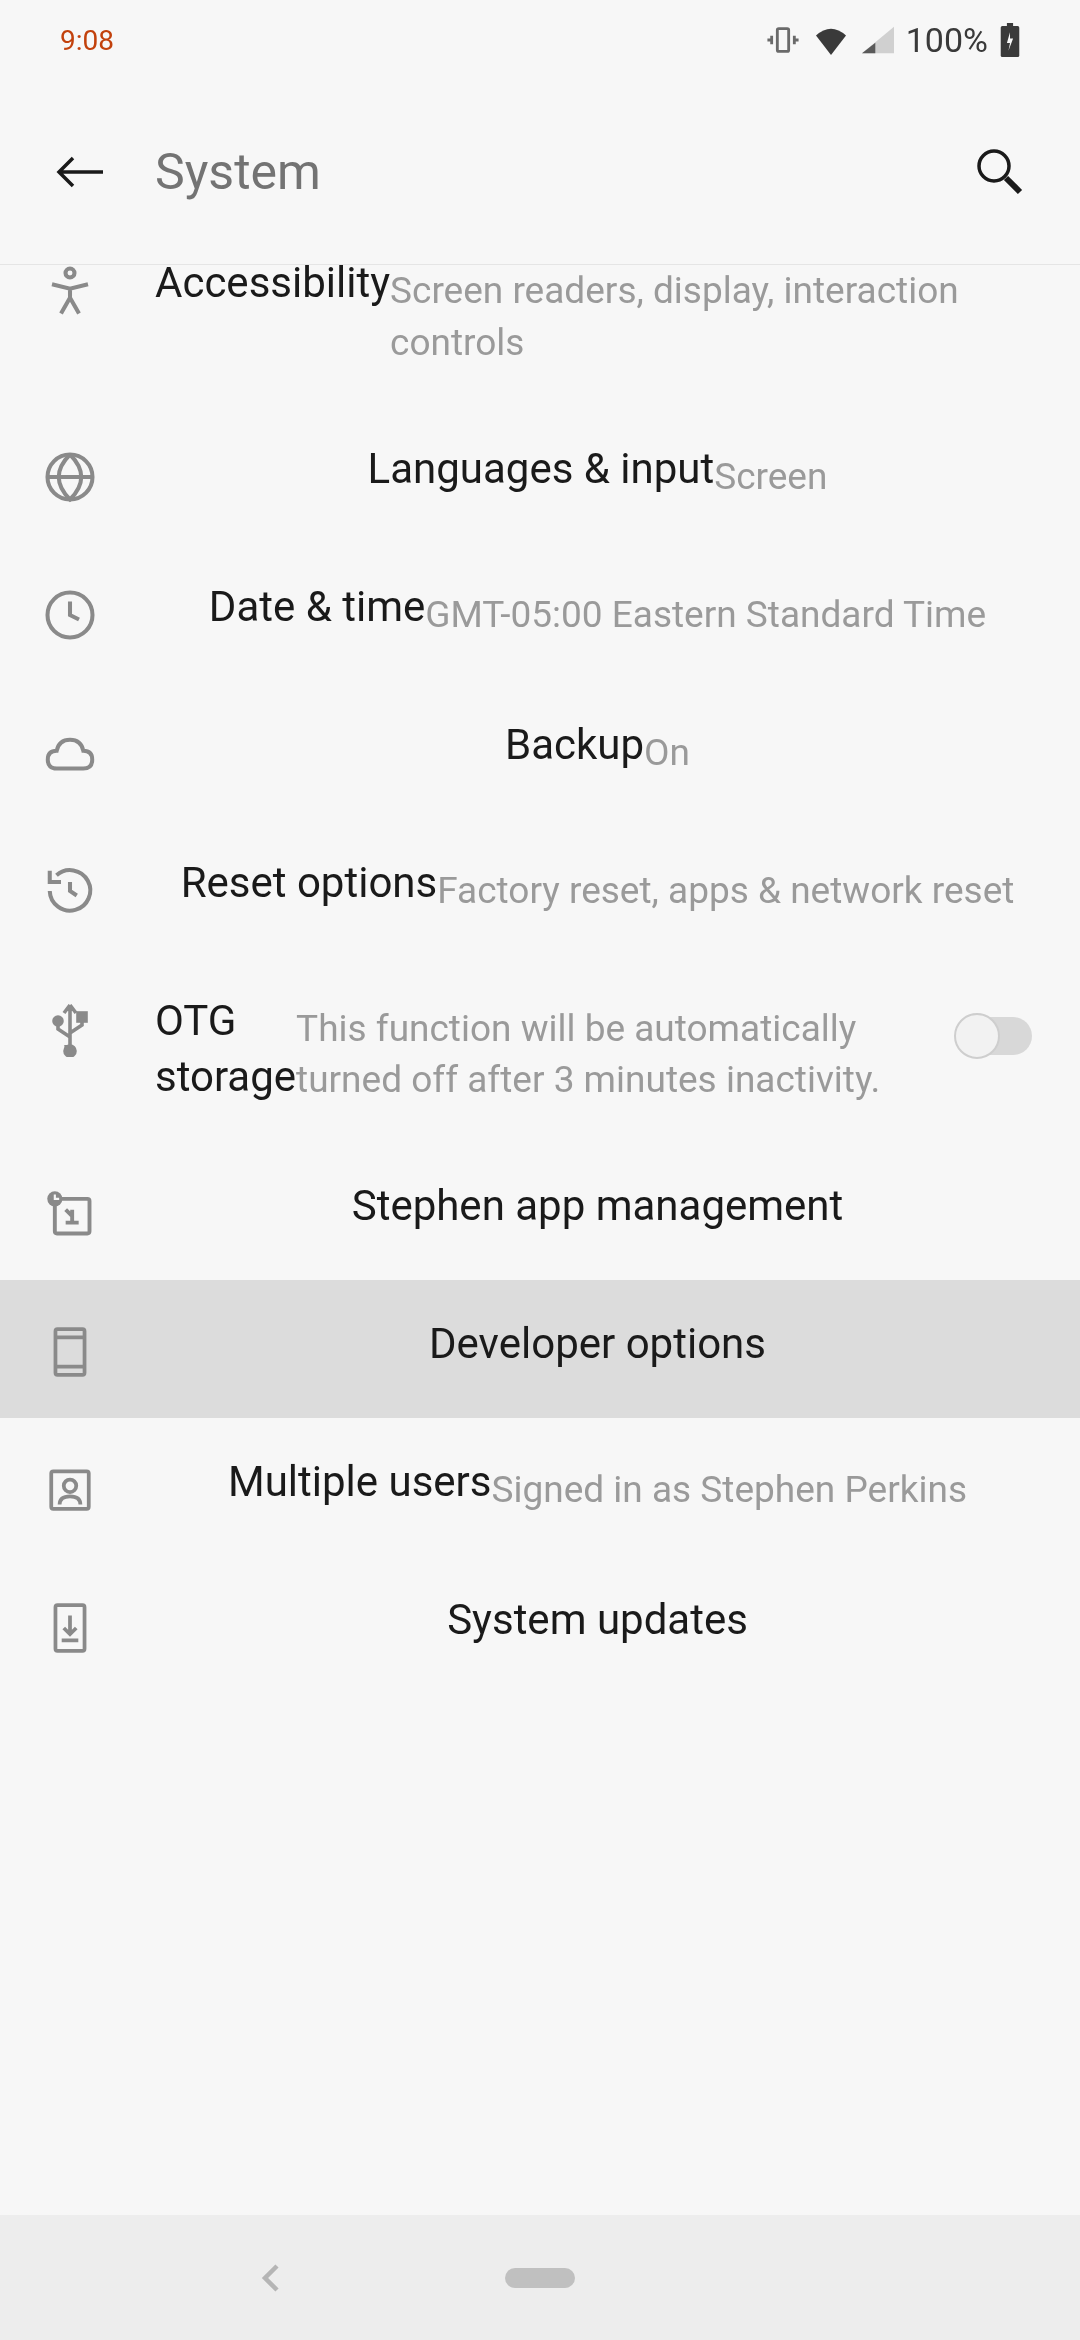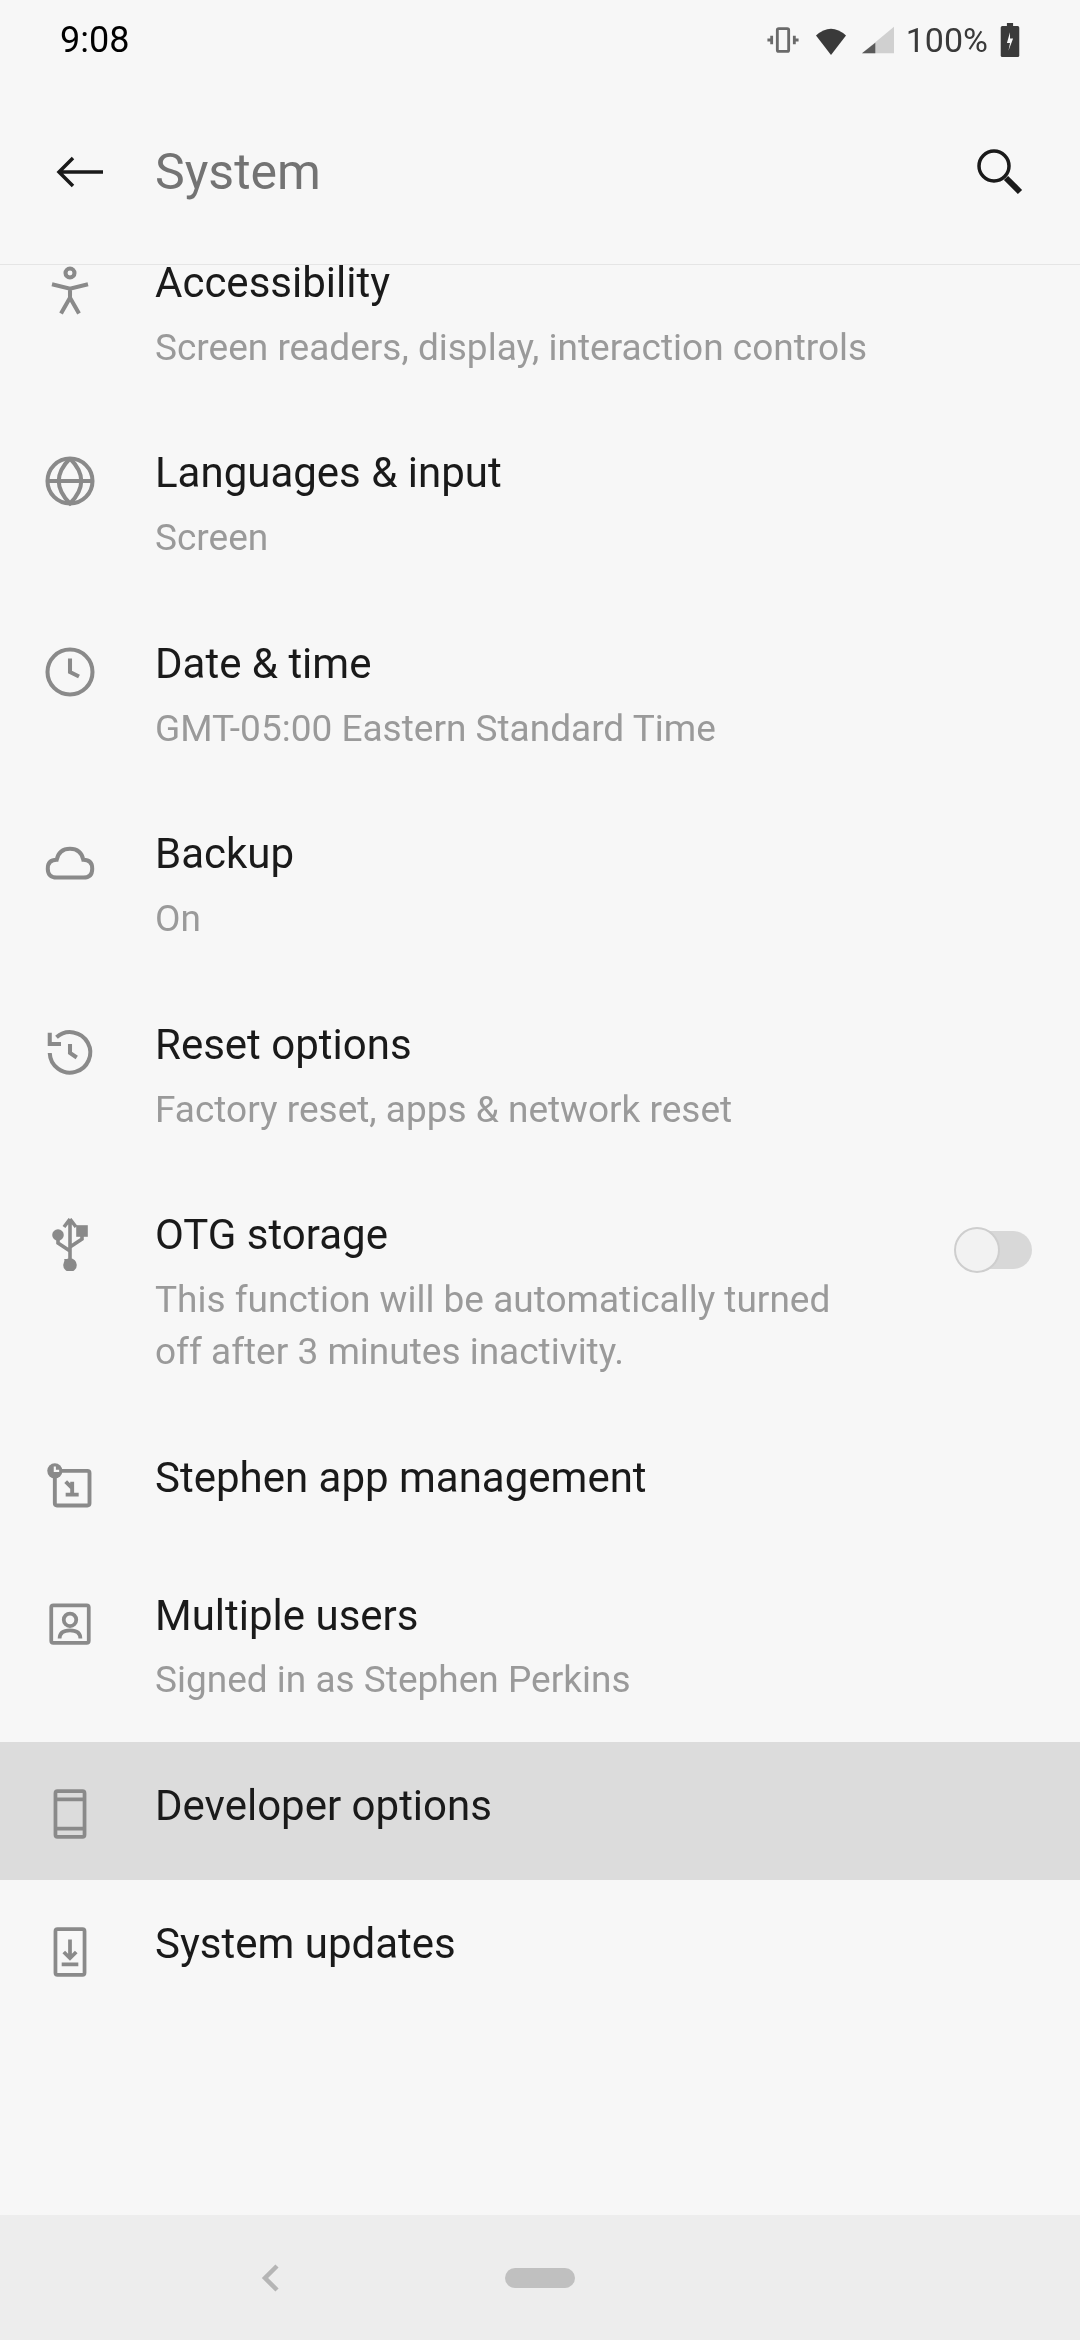--- a/index.html
+++ b/index.html
@@ -16,22 +16,22 @@
       position: relative;
     }
     .status-bar {
       height: 80px;
       display: flex;
       align-items: center;
       justify-content: space-between;
       padding: 0 60px;
     }
     .status-time {
-      font-size: 36px;
-      color: #000000;
+      font-size: 28px;
+      color: #c2410c;
       font-weight: 400;
     }
     .status-icons {
       display: flex;
       align-items: center;
       gap: 12px;
     }
     .status-icons .battery-text {
       font-size: 34px;
       color: #3a3a3a;
@@ -87,21 +87,21 @@
       display: flex;
       align-items: center;
       justify-content: center;
       margin-right: 55px;
       margin-top: 6px;
       flex-shrink: 0;
     }
     .item-content {
       flex: 1;
       display: flex;
-      flex-direction: column;
+      flex-direction: row;
       justify-content: center;
     }
     .item-title {
       font-size: 42px;
       color: #1a1a1a;
       line-height: 1.35;
     }
     .item-subtitle {
       font-size: 37px;
       color: #9a9a9a;
@@ -299,43 +299,43 @@
         <path d="M13 10 L13 16 M10 16 L16 16 M10 10 L13 13"></path>
         <circle cx="5" cy="5" r="3.5" fill="#8a8a8a" stroke="none"></circle>
         <path d="M5 3 L5 5 L7 5" stroke="#f7f7f7" stroke-width="1"></path>
       </svg>
     </div>
     <div class="item-content">
       <div class="item-title">Stephen app management</div>
     </div>
   </div>
 
+  <div class="list-item highlighted">
+    <div class="item-icon">
+      <svg width="40" height="54" viewBox="0 0 18 26" fill="none" stroke="#8a8a8a" stroke-width="1.8">
+        <rect x="2" y="2" width="14" height="22" rx="1"></rect>
+        <path d="M2 20 L16 20 M2 6 L16 6"></path>
+      </svg>
+    </div>
+    <div class="item-content">
+      <div class="item-title">Developer options</div>
+    </div>
+  </div>
+
   <div class="list-item">
     <div class="item-icon">
       <svg width="50" height="50" viewBox="0 0 24 24" fill="none" stroke="#8a8a8a" stroke-width="1.8">
         <rect x="3" y="3" width="18" height="18" rx="1"></rect>
         <circle cx="12" cy="10" r="3"></circle>
         <path d="M7 19 Q7 15 12 15 Q17 15 17 19"></path>
       </svg>
     </div>
     <div class="item-content">
       <div class="item-title">Multiple users</div>
       <div class="item-subtitle">Signed in as Stephen Perkins</div>
-    </div>
-  </div>
-
-  <div class="list-item highlighted">
-    <div class="item-icon">
-      <svg width="40" height="54" viewBox="0 0 18 26" fill="none" stroke="#8a8a8a" stroke-width="1.8">
-        <rect x="2" y="2" width="14" height="22" rx="1"></rect>
-        <path d="M2 20 L16 20 M2 6 L16 6"></path>
-      </svg>
-    </div>
-    <div class="item-content">
-      <div class="item-title">Developer options</div>
     </div>
   </div>
 
   <div class="list-item">
     <div class="item-icon">
       <svg width="40" height="54" viewBox="0 0 18 26" fill="none" stroke="#8a8a8a" stroke-width="1.8">
         <rect x="2" y="2" width="14" height="22" rx="1"></rect>
         <path d="M9 7 L9 16 M6 13 L9 16 L12 13 M5 19 L13 19"></path>
       </svg>
     </div>

